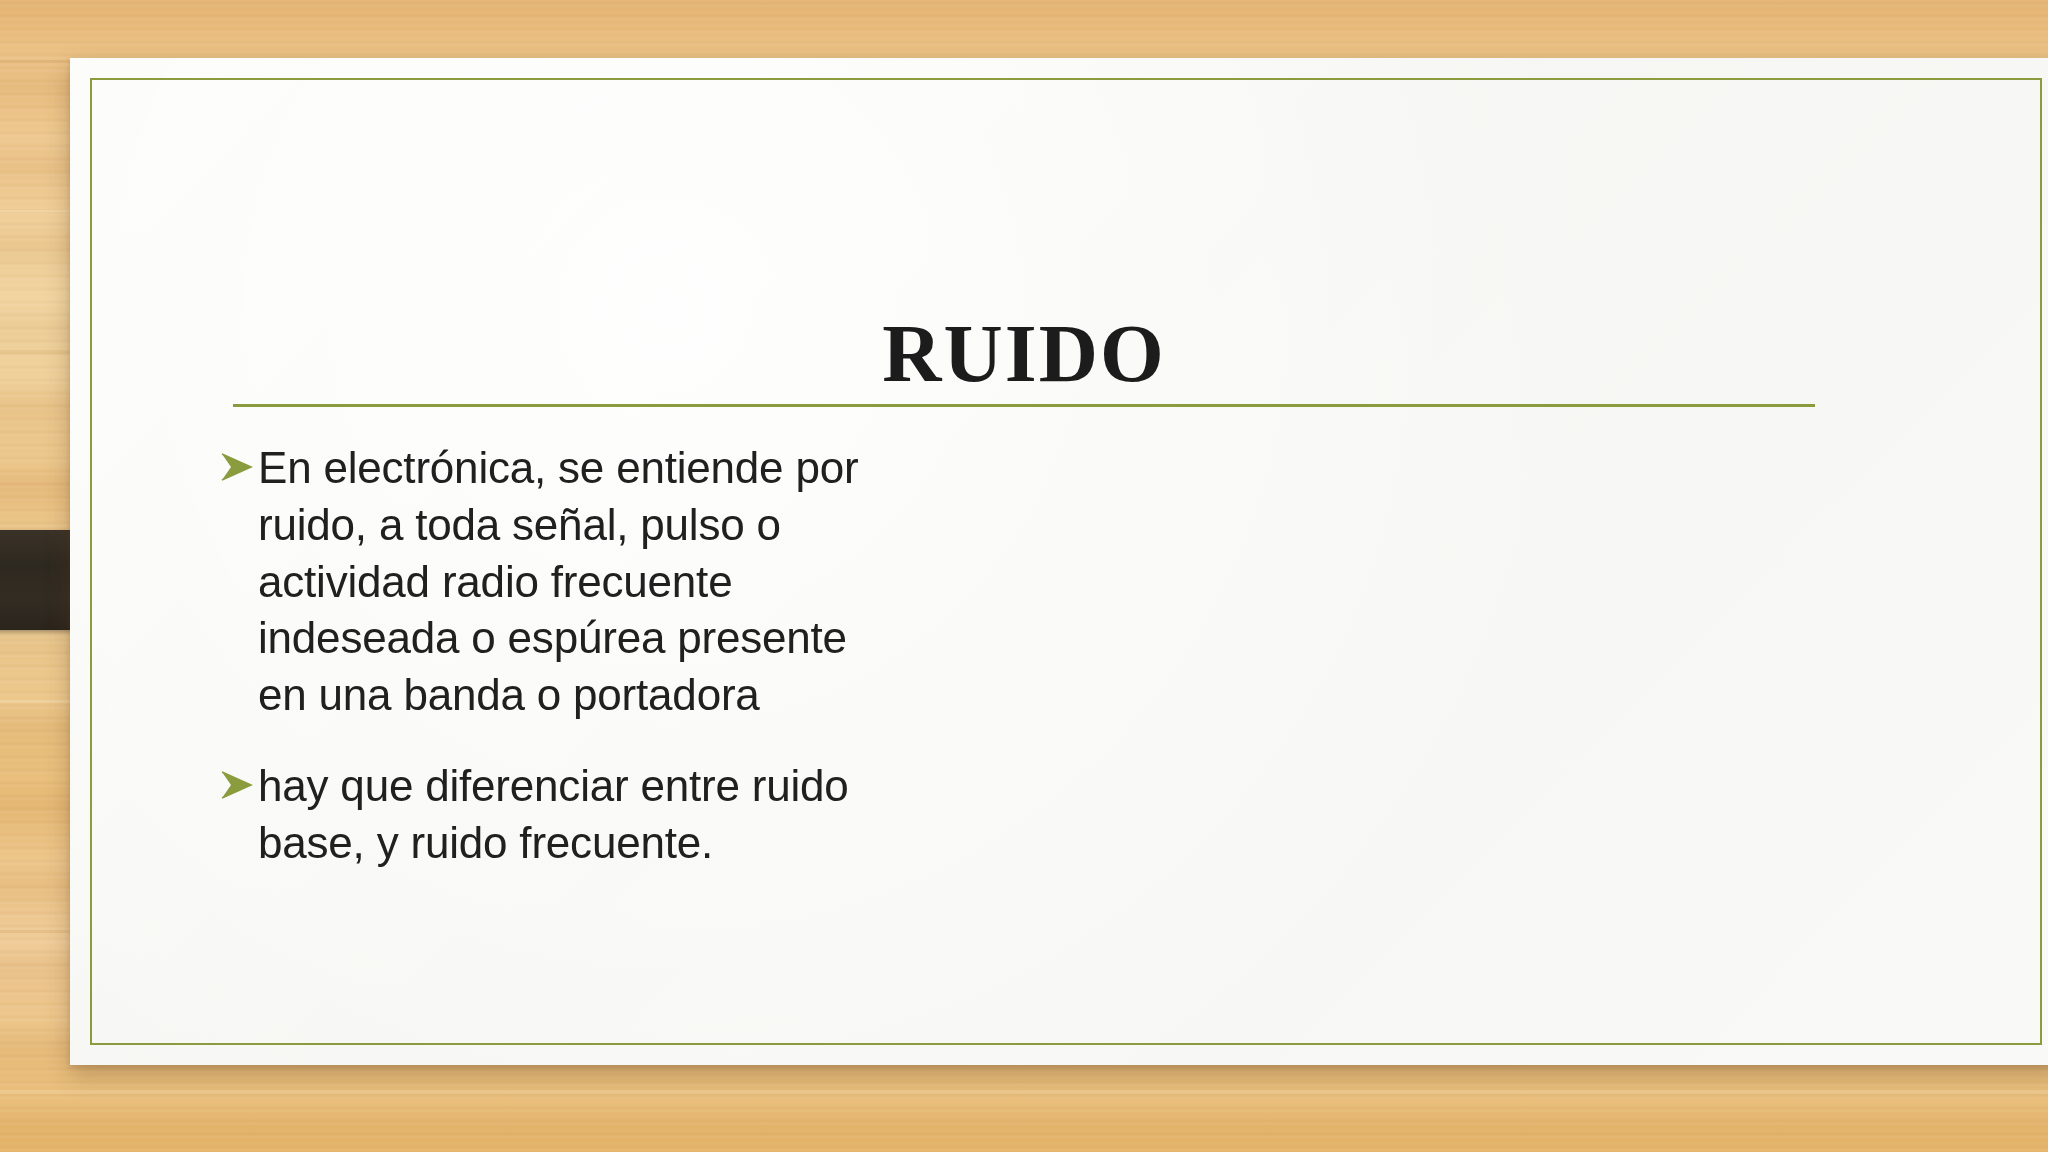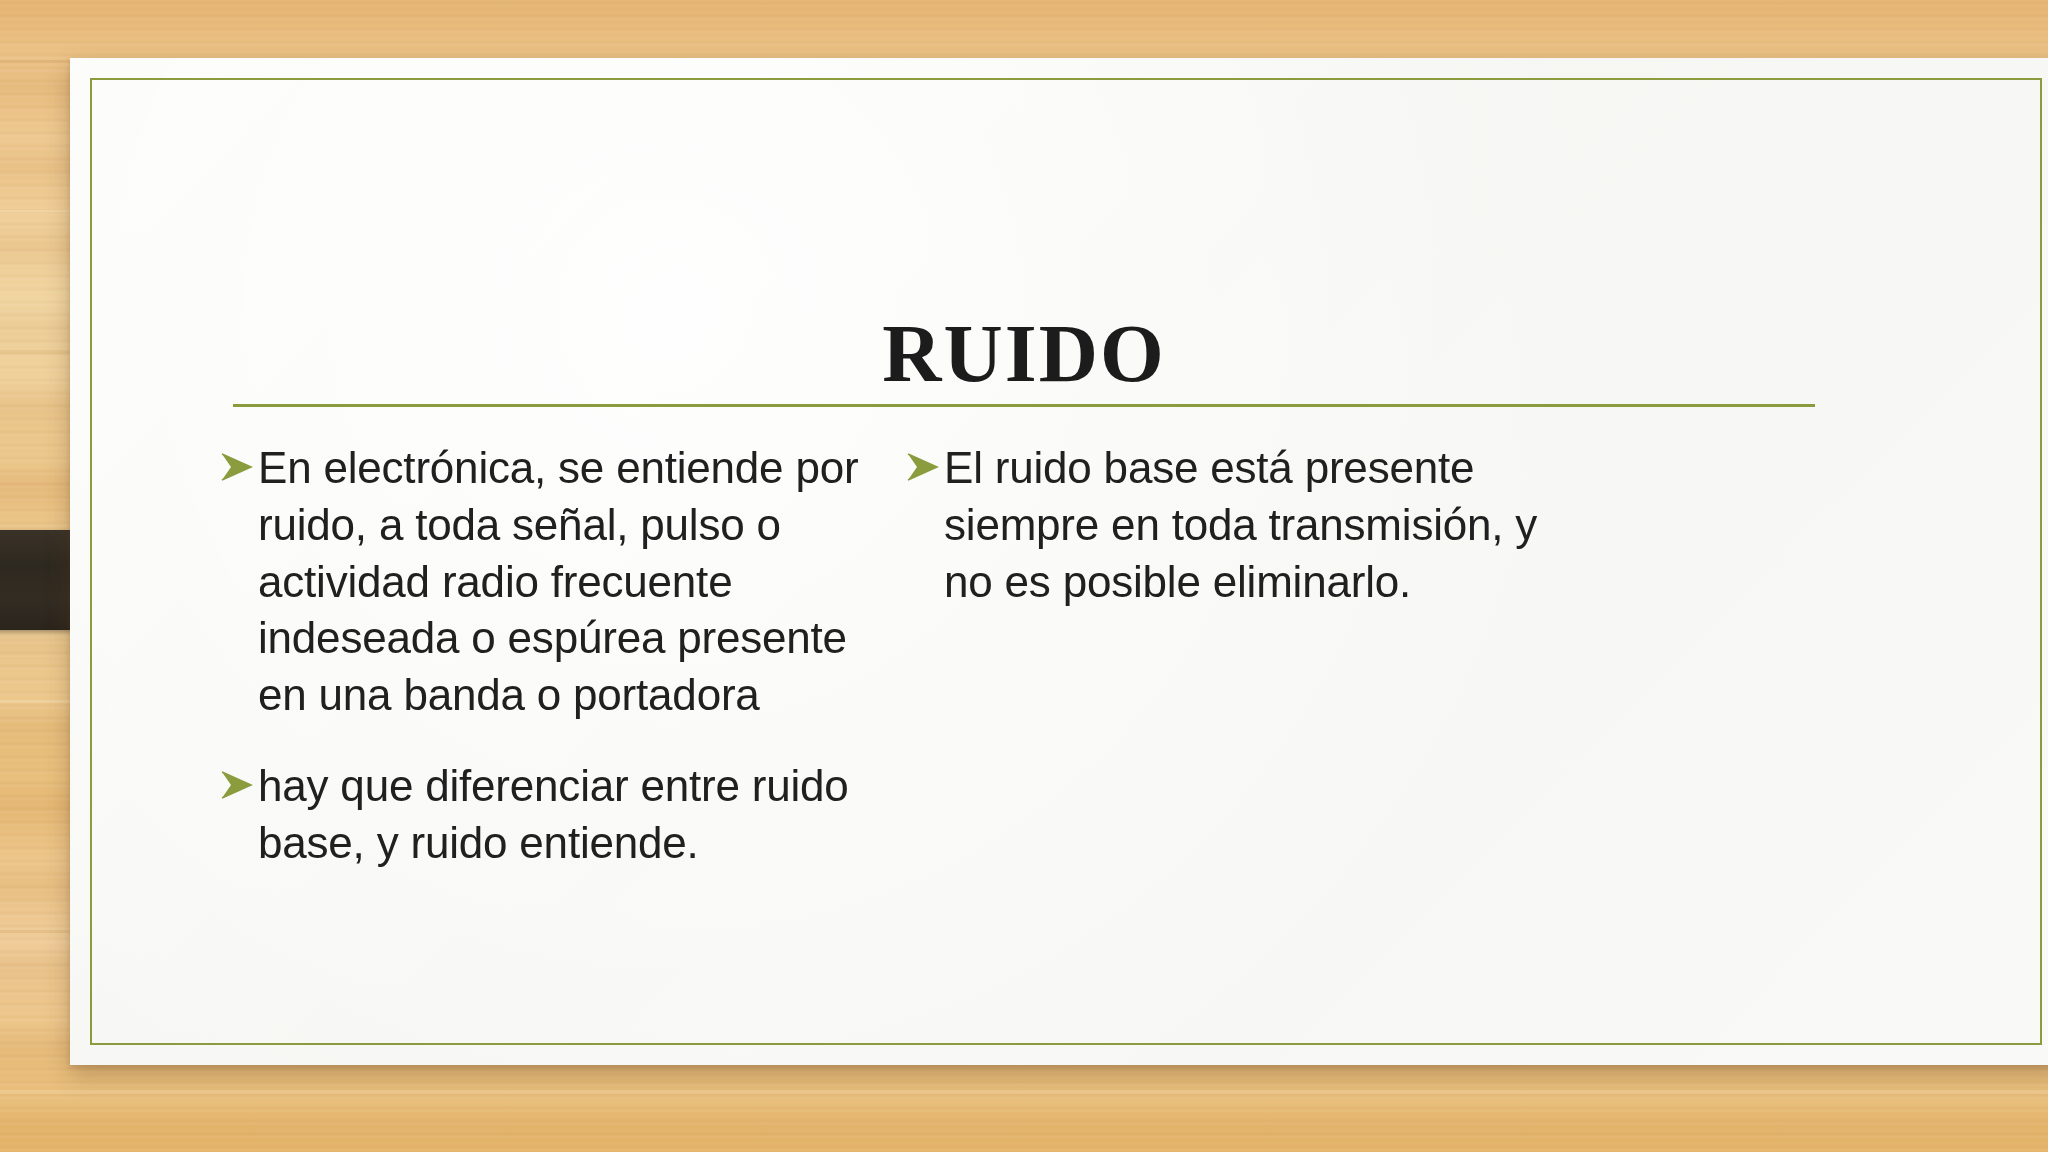--- a/index.html
+++ b/index.html
@@ -217,36 +217,27 @@
           <span class="bullet-text">En electrónica, se entiende por ruido, a toda señal, pulso o actividad radio frecuente indeseada o espúrea presente en una banda o portadora</span>
         </div>
 
         <div class="bullet-item">
           <span class="bullet-marker">
             <svg width="34" height="30" viewBox="0 0 34 30" aria-hidden="true">
               <path d="M2 2 L31 15 L2 28 L11 15 Z" fill="#8a9c3e"></path>
               <path d="M2 2 L31 15 L2 28" fill="none" stroke="#8a9c3e" stroke-width="1.6"></path>
             </svg>
           </span>
-          <span class="bullet-text">hay que diferenciar entre ruido base, y ruido entiende.</span>
+          <span class="bullet-text">hay que diferenciar entre ruido base, y ruido frecuente.</span>
         </div>
 
       </div>
 
       <div class="body-column right">
 
-        <div class="bullet-item gap-after">
-          <span class="bullet-marker">
-            <svg width="34" height="30" viewBox="0 0 34 30" aria-hidden="true">
-              <path d="M2 2 L31 15 L2 28 L11 15 Z" fill="#8a9c3e"></path>
-              <path d="M2 2 L31 15 L2 28" fill="none" stroke="#8a9c3e" stroke-width="1.6"></path>
-            </svg>
-          </span>
-          <span class="bullet-text">El ruido base está presente siempre en toda transmisión, y no es posible eliminarlo.</span>
-        </div>
 
 
       </div>
 
     </div>
 
   </div>
 </div>
 
 </body></html>

